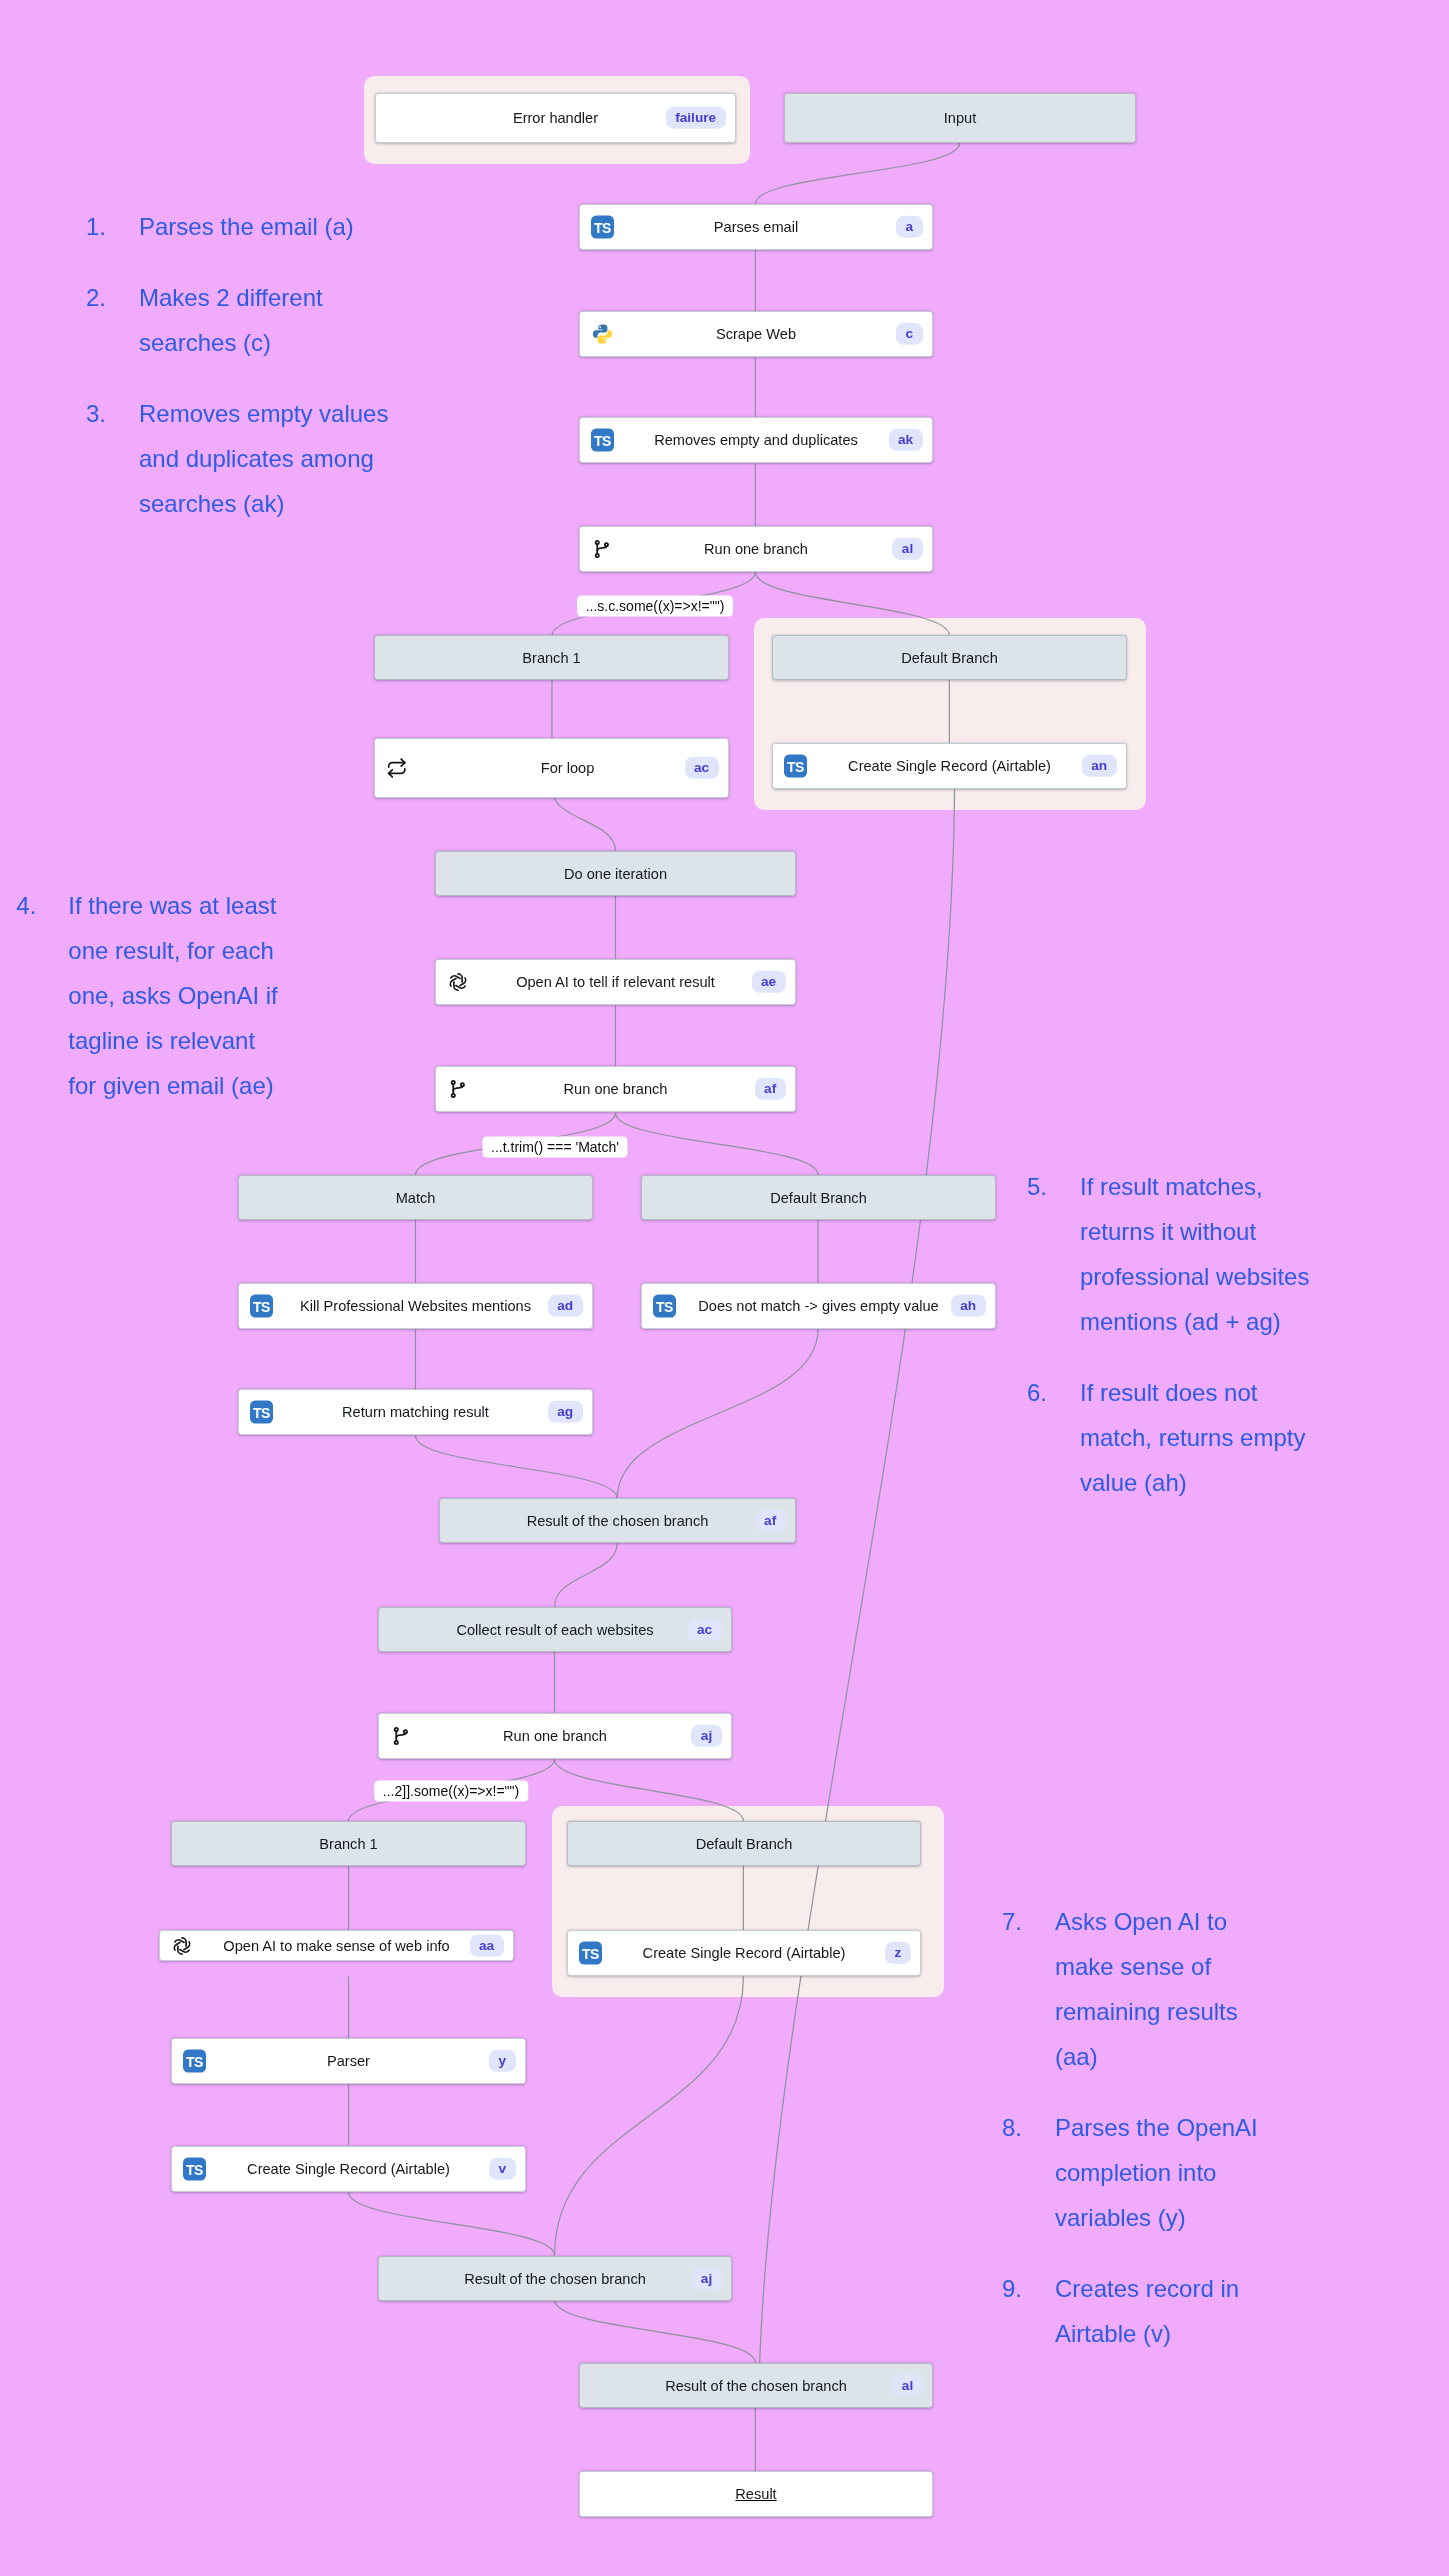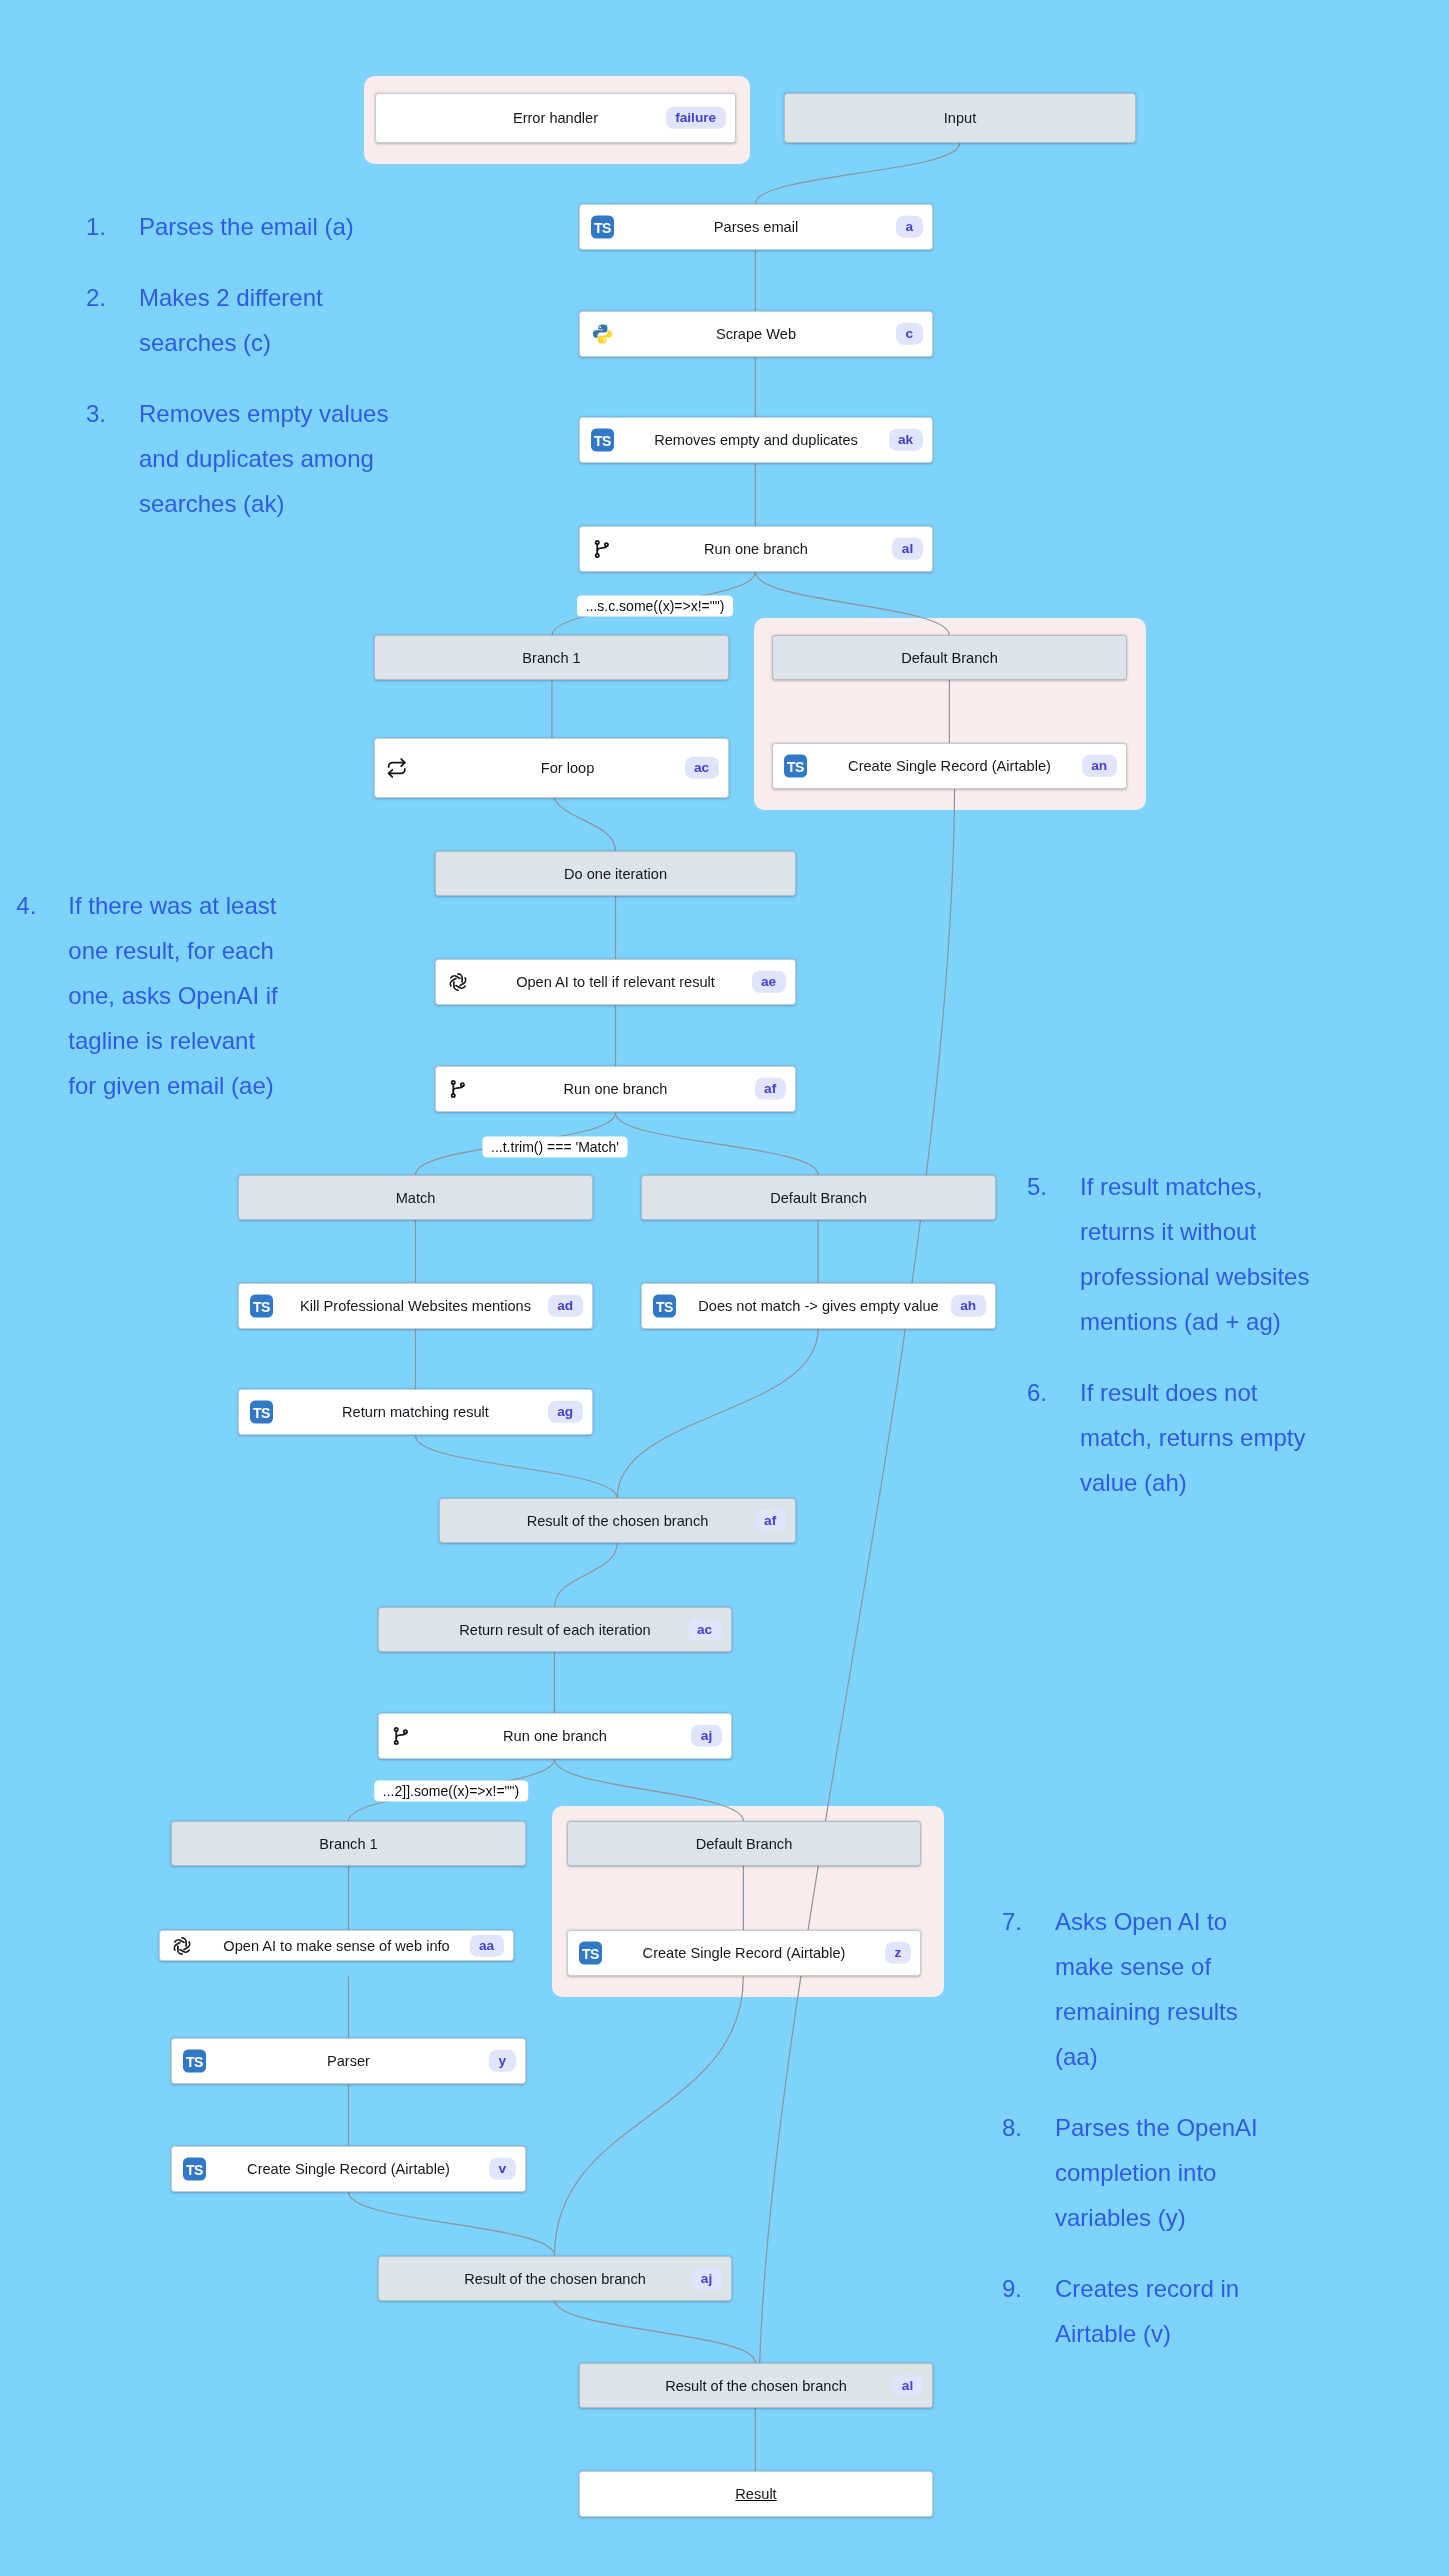--- a/index.html
+++ b/index.html
@@ -1,18 +1,18 @@
 <!DOCTYPE html>
 <html style="font-size:13.7px"><head>
 <meta charset="utf-8">
 <style>
   html,body{margin:0;padding:0;background:#f1f4f7;}
   #canvas{
     position:relative;width:1449px;height:2576px;overflow:hidden;
-    background:#7dd3fc;font-family:"Liberation Sans",sans-serif;
+    background:#f0abfc;font-family:"Liberation Sans",sans-serif;
   }
   .zone{position:absolute;background:#f8ecec;border-radius:10.3px;z-index:0;}
   #edges{position:absolute;left:0;top:0;z-index:1;}
   #edges path{fill:none;stroke:#8d939a;stroke-width:1.4;}
   .node{
     position:absolute;z-index:2;display:flex;align-items:center;justify-content:center;
     background:#ffffff;border:0.9px solid #c6ccd4;border-radius:3.4px;
     box-shadow:0 0.9px 2.6px rgba(15,23,42,.28);box-sizing:border-box;
   }
   .node.header{background:#dce3e9;border-color:#b3bbc4;}
@@ -210,21 +210,21 @@
         <span class="ts-chip">TS</span>
       </span>
       <span class="label">Return matching result</span>
       <span class="badge">ag</span>
     </div>
     <div class="node header" style="left: 439px; top: 1498px; width: 357px; height: 45px;">
       <span class="label">Result of the chosen branch</span>
       <span class="badge">af</span>
     </div>
     <div class="node header" style="left: 378px; top: 1607px; width: 354px; height: 45px;">
-      <span class="label">Return result of each iteration</span>
+      <span class="label">Collect result of each websites</span>
       <span class="badge">ac</span>
     </div>
     <div class="node" style="left: 378px; top: 1713px; width: 354px; height: 46px;">
       <span class="icon">
         <svg width="21.5" height="21.5" viewBox="0 0 24 24" fill="none" stroke="#17181c" stroke-width="2" stroke-linecap="round">
           <circle cx="7" cy="4.7" r="1.8"></circle>
           <circle cx="7" cy="19.3" r="1.8"></circle>
           <circle cx="17.2" cy="7.2" r="1.8"></circle>
           <path d="M7 6.6v10.8"></path>
           <path d="M7 13.6c0-4.2 10.2-1.7 10.2-4.5"></path>

